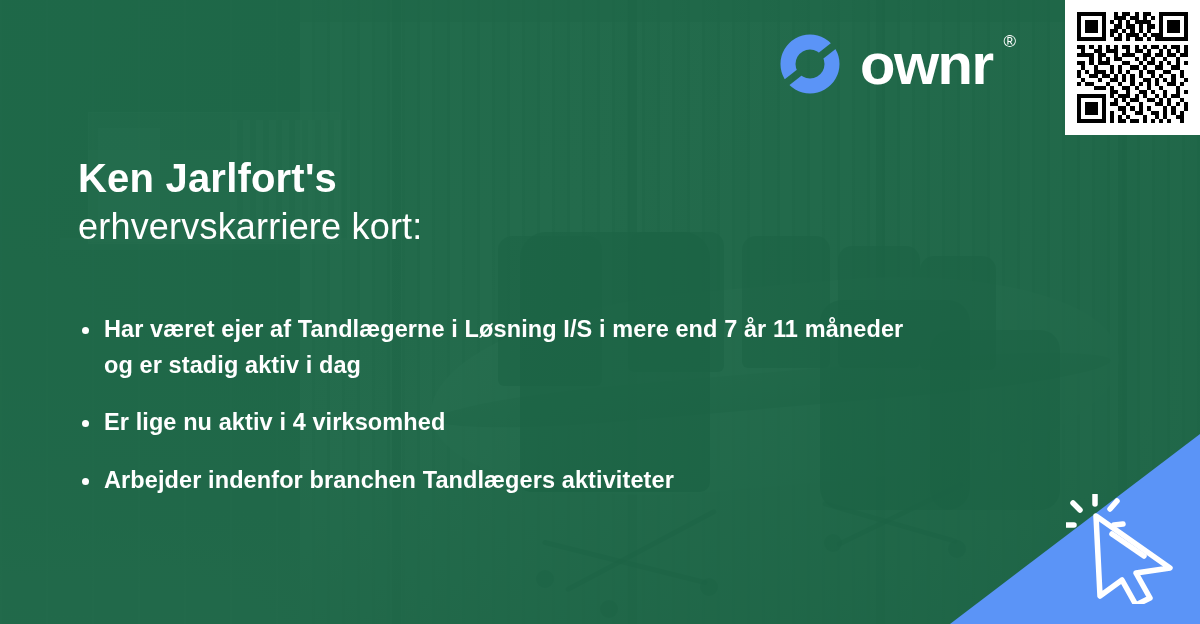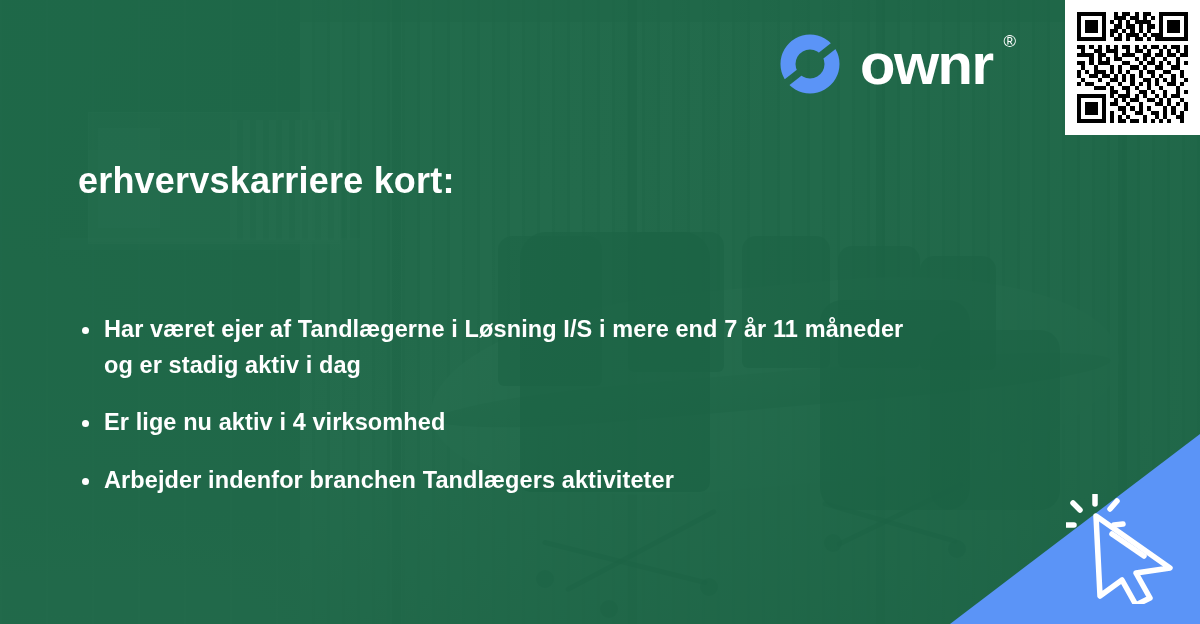--- a/index.html
+++ b/index.html
@@ -163,21 +163,21 @@
   
   .headline{
     position:absolute;left:78px;top:155px;
     color:#ffffff;
   }
   .headline .l1{
     font-size:40px;font-weight:700;line-height:1.16;letter-spacing:.2px;
     margin:0;
   }
   .headline .l2{
-    font-size:36px;font-weight:700;line-height:1.2;letter-spacing:.2px;
+    font-size:36px;font-weight:400;line-height:1.2;letter-spacing:.2px;
     margin:4px 0 0 0;
   }
 
   .bullets{
     position:absolute;left:78px;top:312px;
     width:830px;
     margin:0;padding:0;list-style:none;
   }
   .bullets li{
     position:relative;
@@ -475,20 +475,21 @@
         <rect x="14" y="27" width="2" height="1"></rect>
           <rect x="19" y="27" width="1" height="1"></rect>
         <rect x="21" y="27" width="1" height="1"></rect>
           <rect x="23" y="27" width="1" height="1"></rect>
         <rect x="26" y="27" width="1" height="1"></rect>
       </g>
     </svg>
   </div>
 
   <div class="headline">
+    <div class="l1">Ken Jarlfort's</div>
     <div class="l2">erhvervskarriere kort:</div>
   </div>
 
   <ul class="bullets">
     <li>Har været ejer af Tandlægerne i Løsning I/S i mere end 7 år 11 måneder og er stadig aktiv i dag</li>
     <li>Er lige nu aktiv i 4 virksomhed</li>
     <li>Arbejder indenfor branchen Tandlægers aktiviteter</li>
   </ul>
 
   <div class="corner"></div>

